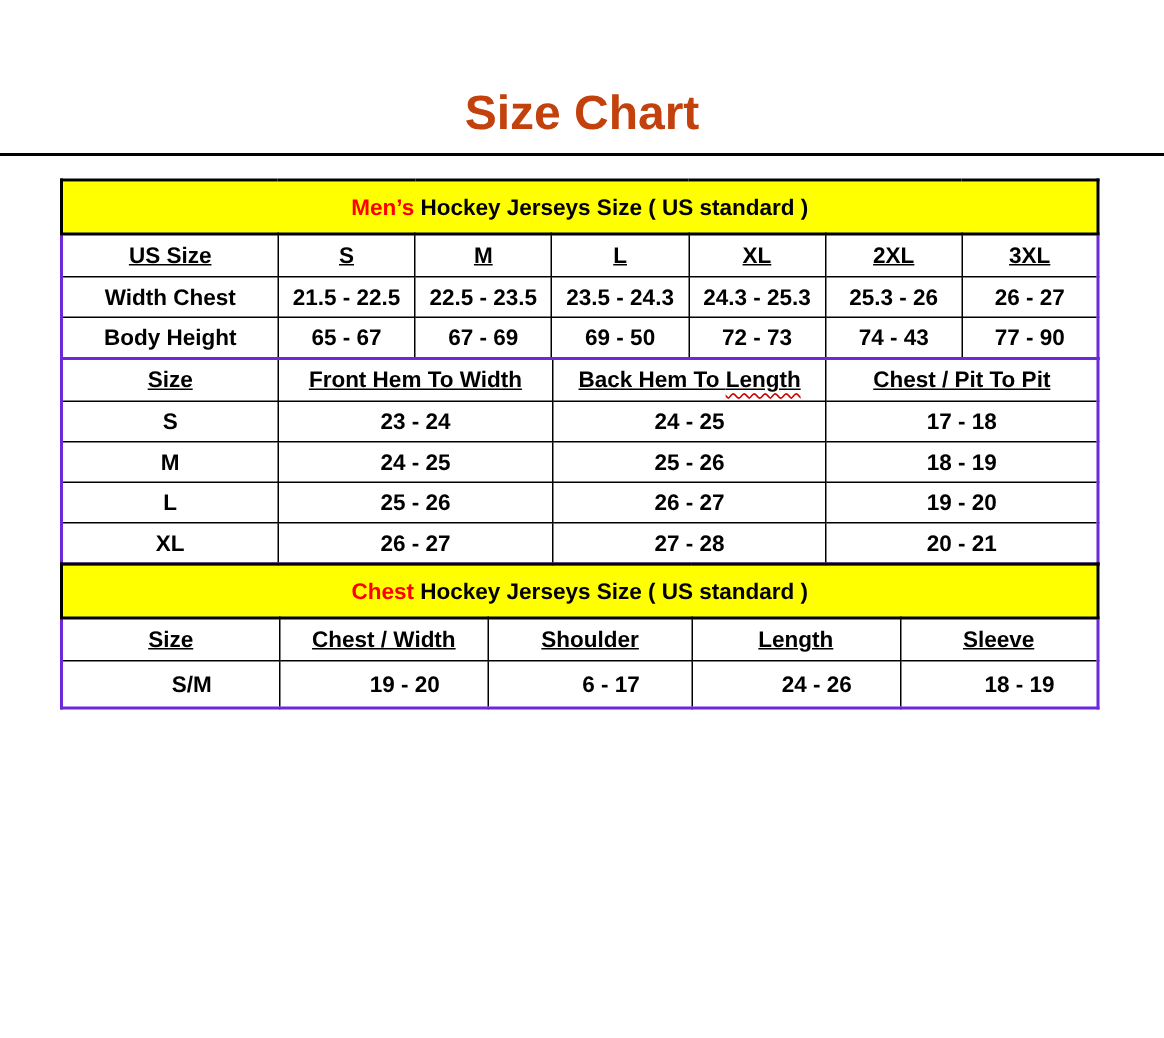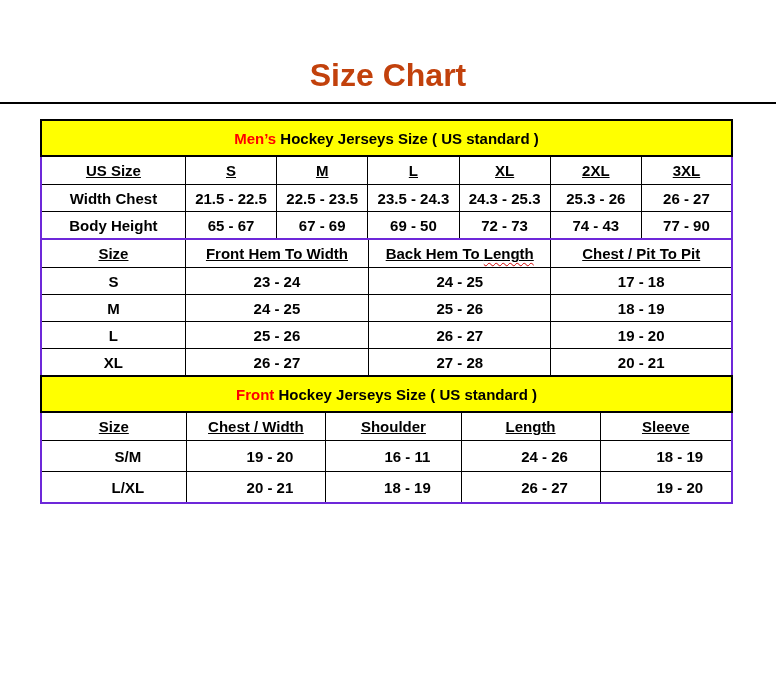--- a/index.html
+++ b/index.html
@@ -157,39 +157,32 @@
       <table class="size-table table-youth">
         <colgroup>
           <col style="width: 21%;">
           <col style="width: 20.2%;">
           <col style="width: 19.6%;">
           <col style="width: 20.1%;">
           <col style="width: 19.1%;">
         </colgroup>
         <tbody>
           <tr>
-            <td colspan="5" class="section-cell"><span class="red">Front</span><span> Hockey Jerseys Size ( US standard )</span></td>
+            <td colspan="5" class="section-cell"><span class="red">Chest</span><span> Hockey Jerseys Size ( US standard )</span></td>
           </tr>
           <tr class="cols-row">
             <td>Size</td>
             <td>Chest / Width</td>
             <td>Shoulder</td>
             <td>Length</td>
             <td>Sleeve</td>
           </tr>
           <tr class="data-row">
             <td>S/M</td>
             <td>19 - 20</td>
-            <td>16 - 11</td>
+            <td>6 - 17</td>
             <td>24 - 26</td>
             <td>18 - 19</td>
-          </tr>
-          <tr class="data-row">
-            <td>L/XL</td>
-            <td>20 - 21</td>
-            <td>18 - 19</td>
-            <td>26 - 27</td>
-            <td>19 - 20</td>
           </tr>
         </tbody>
       </table>
     </div>
 </div>
 
 </body></html>

